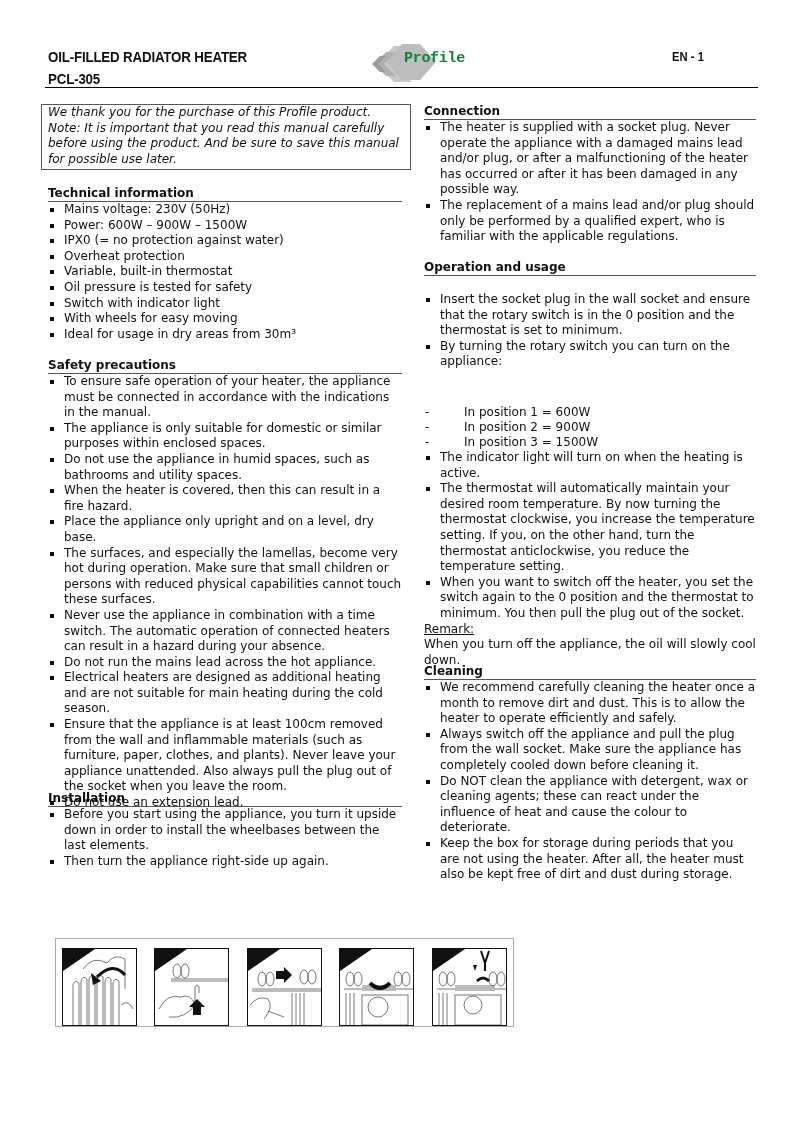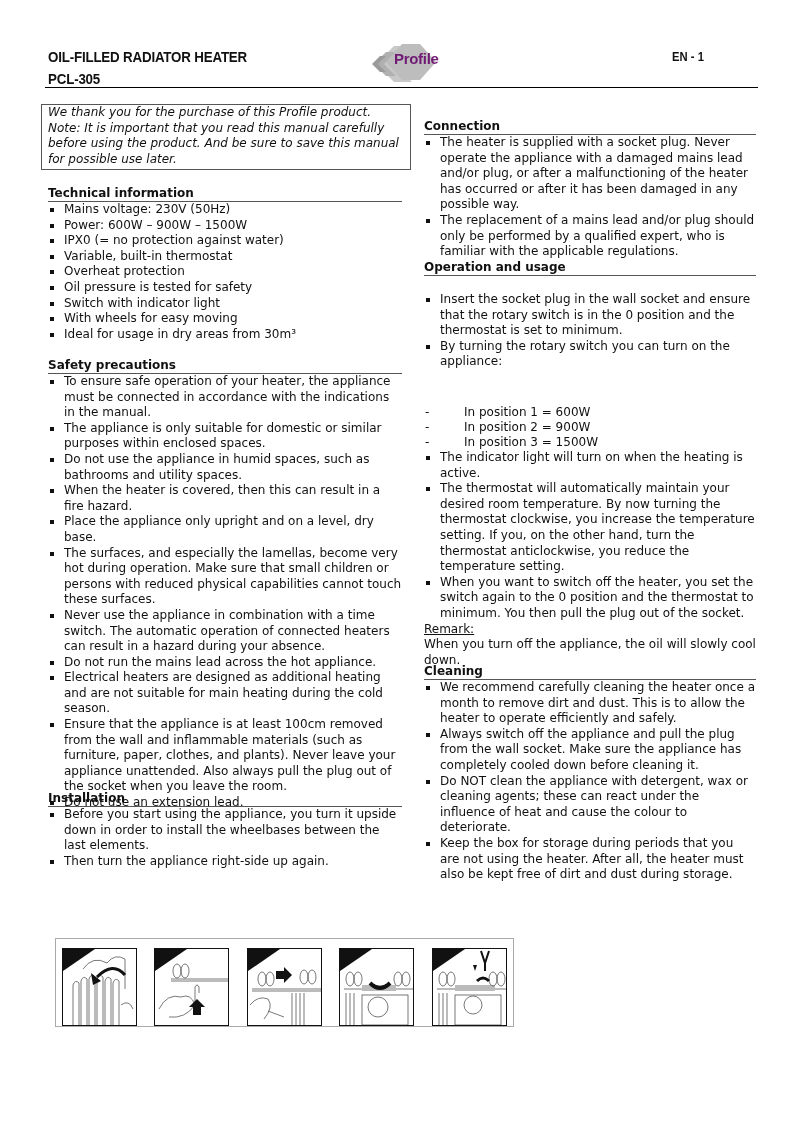--- a/index.html
+++ b/index.html
@@ -4,22 +4,22 @@
 <style>
   html, body { margin: 0; padding: 0; background: #ffffff; }
   body { width: 802px; height: 1134px; position: relative; overflow: hidden;
          font-family: "DejaVu Sans", sans-serif; color: #111; }
   .hdr-title { position: absolute; left: 48px; top: 46px; font-family: "Liberation Sans", sans-serif;
                font-weight: bold; font-size: 14.5px; line-height: 22px; letter-spacing: -0.2px; transform: scaleX(0.92); transform-origin: left; }
   .hdr-page { position: absolute; left: 672px; top: 50px; font-family: "Liberation Sans", sans-serif;
               font-weight: bold; font-size: 12.5px; transform: scaleX(0.9); transform-origin: left; }
   .hdr-rule { position: absolute; left: 45px; top: 87px; width: 713px; height: 1px; background: #000; }
   .logo { position: absolute; left: 372px; top: 42px; width: 100px; height: 40px; }
-  .logo-text { position: absolute; left: 394px; top: 50px; font-family: Liberation Sans, sans-serif;
-               font-weight: bold; font-size: 15px; color: #701a75; letter-spacing: -0.3px; }
+  .logo-text { position: absolute; left: 404px; top: 50px; font-family: Liberation Mono, monospace;
+               font-weight: bold; font-size: 15px; color: #15803d; letter-spacing: -0.3px; }
 
   .intro { position: absolute; left: 41px; top: 104px; width: 359px; border: 1px solid #555;
            padding: 0 3px 2px 6px; font-size: 12px; line-height: 15.6px; font-style: italic; }
   .section { position: absolute; }
   .sec-title { font-weight: bold; font-size: 12px; line-height: 15px; padding-bottom: 0; border-bottom: 1px solid #555; margin-bottom: 0; }
   ul.bul { list-style: none; margin: 0; padding: 0; }
   ul.bul > li { position: relative; padding-left: 16px; font-size: 12px; line-height: 15.6px; }
   ul.bul > li::before { content: ""; position: absolute; left: 2px; top: 6px; width: 4px; height: 4px; background: #111; }
   ul.sub { list-style: none; margin: 0; padding: 0; }
   ul.sub li { position: relative; padding-left: 40px; font-size: 12px; line-height: 15px; }
@@ -54,22 +54,22 @@
 <div class="intro">
   <span>We thank you for the purchase of this Profile product. Note: It is important that you read this manual carefully before using the product. And be sure to save this manual for possible use later.</span>
 </div>
 
 <div class="section" style="left:48px; top:186px; width:354px;">
   <div class="sec-title">Technical information</div>
   <ul class="bul">
     <li>Mains voltage: 230V (50Hz)</li>
     <li>Power: 600W – 900W – 1500W</li>
     <li>IPX0 (= no protection against water)</li>
+    <li>Overheat protection</li>
     <li>Variable, built-in thermostat</li>
-    <li>Overheat protection</li>
     <li>Oil pressure is tested for safety</li>
     <li>Switch with indicator light</li>
     <li>With wheels for easy moving</li>
     <li>Ideal for usage in dry areas from 30m³</li>
   </ul>
 </div>
 
 <div class="section" style="left:48px; top:358px; width:354px;">
   <div class="sec-title">Safety precautions</div>
   <ul class="bul">
@@ -88,21 +88,21 @@
 </div>
 
 <div class="section" style="left:48px; top:791px; width:354px;">
   <div class="sec-title">Installation</div>
   <ul class="bul">
     <li>Before you start using the appliance, you turn it upside down in order to install the wheelbases between the last elements.</li>
     <li>Then turn the appliance right-side up again.</li>
   </ul>
 </div>
 
-<div class="section" style="left:424px; top:104px; width:332px;margin-top:15px;">
+<div class="section" style="left:424px; top:104px; width:332px;">
   <div class="sec-title">Connection</div>
   <ul class="bul">
     <li>The heater is supplied with a socket plug. Never operate the appliance with a damaged mains lead and/or plug, or after a malfunctioning of the heater has occurred or after it has been damaged in any possible way.</li>
     <li>The replacement of a mains lead and/or plug should only be performed by a qualified expert, who is familiar with the applicable regulations.</li>
   </ul>
 </div>
 
 <div class="section" style="left:424px; top:260px; width:332px;">
   <div class="sec-title">Operation and usage</div>
   <div style="height:16px;"></div>

